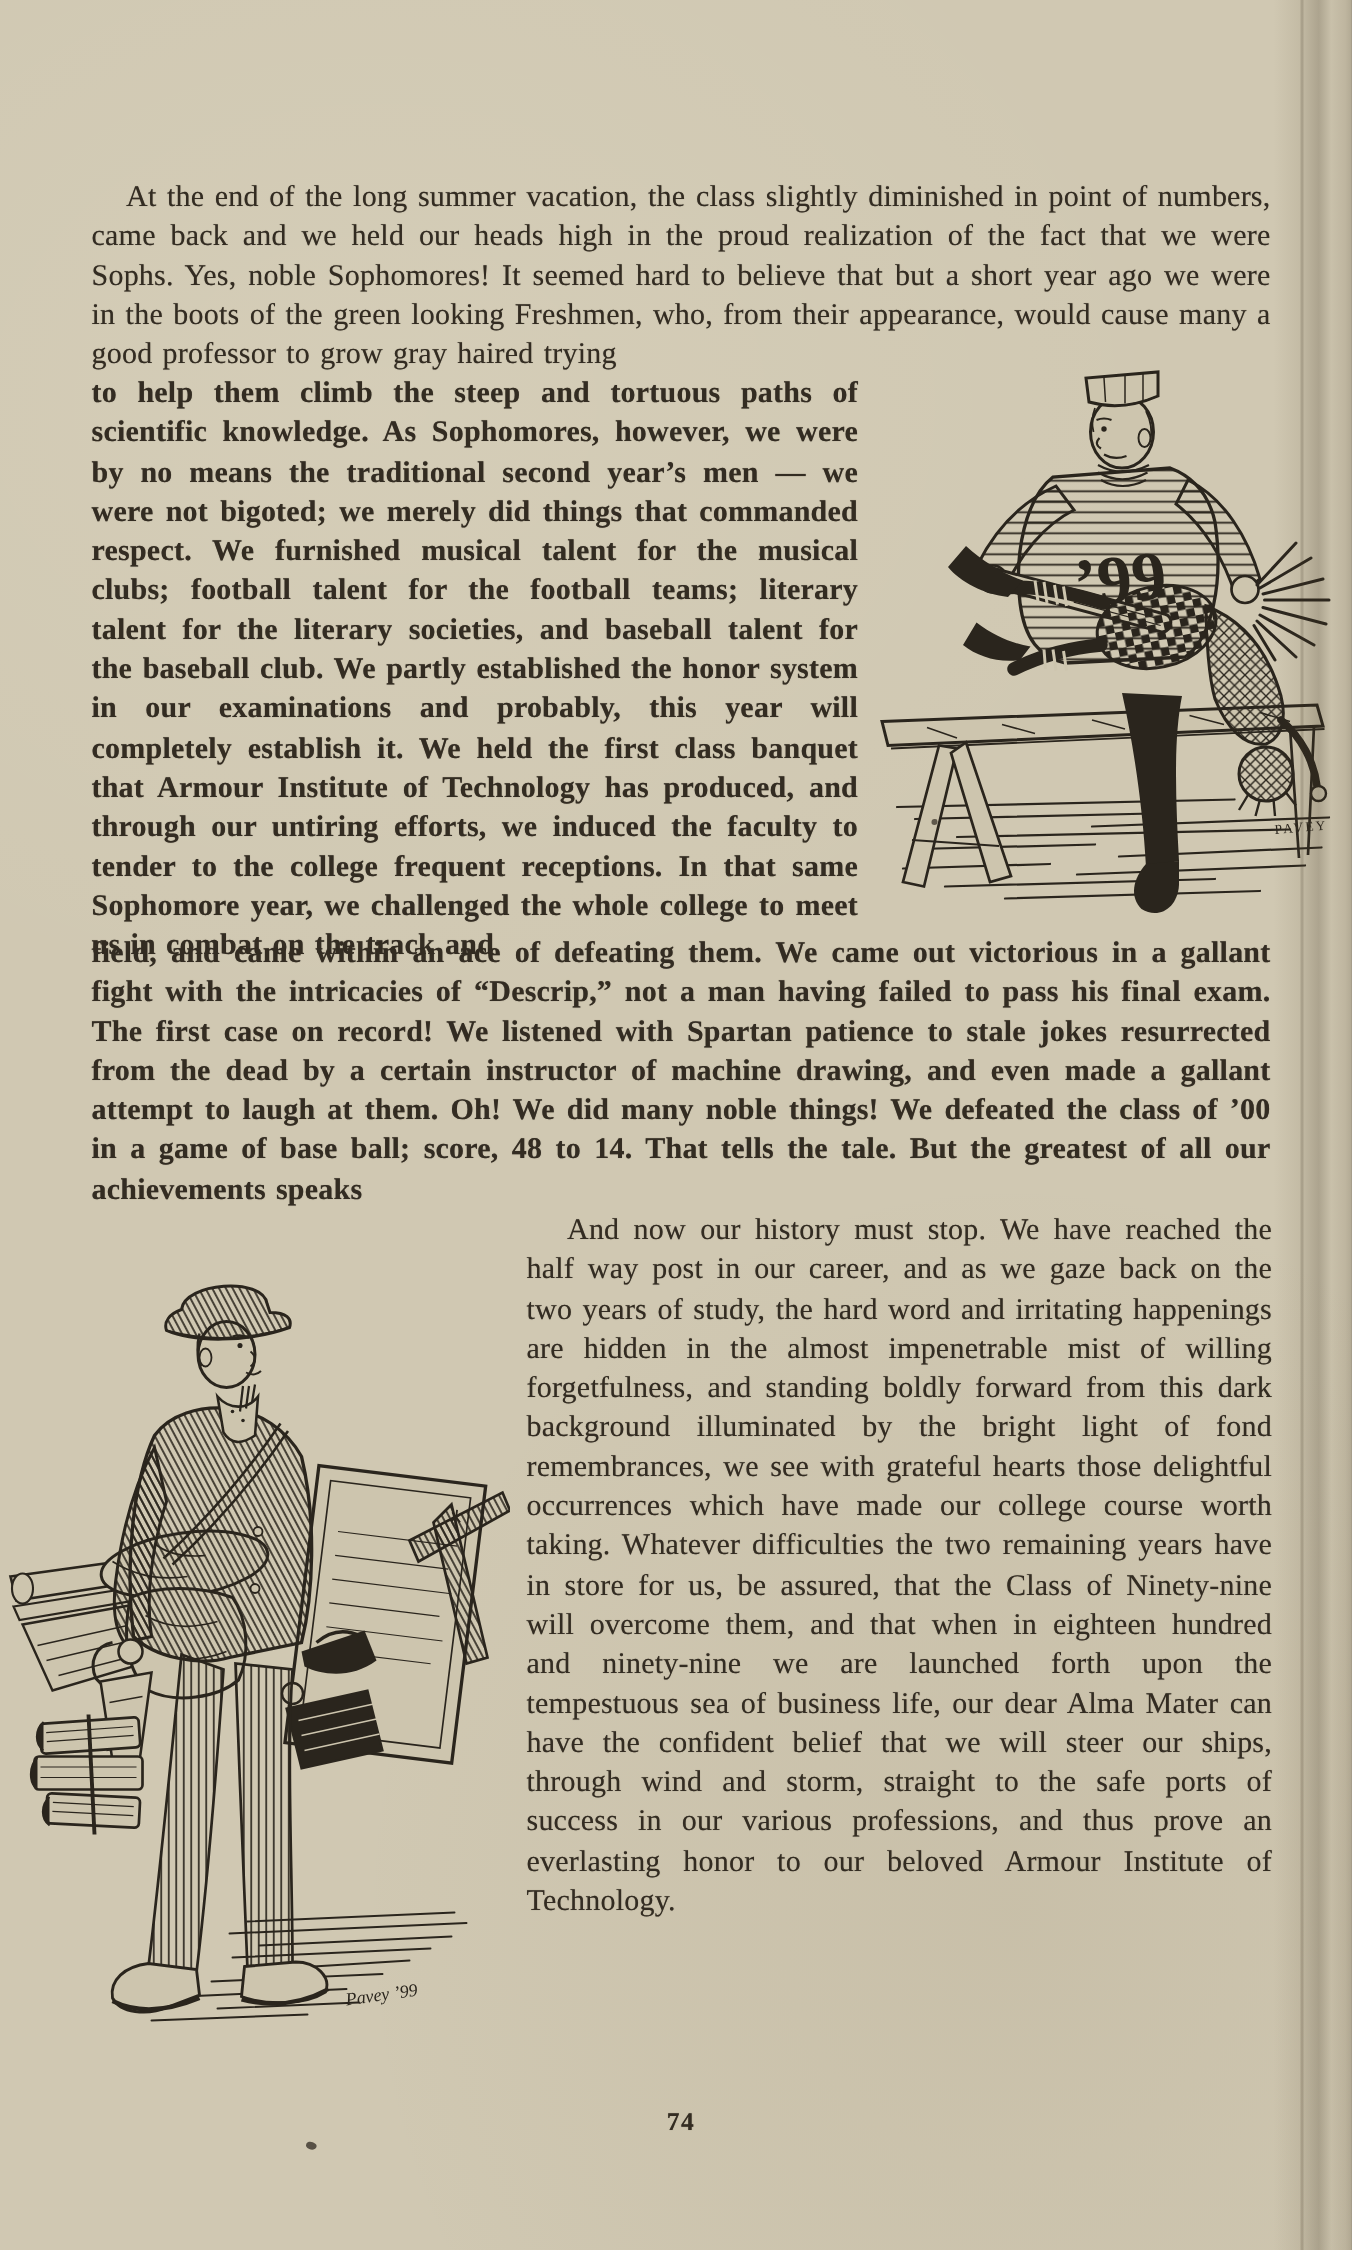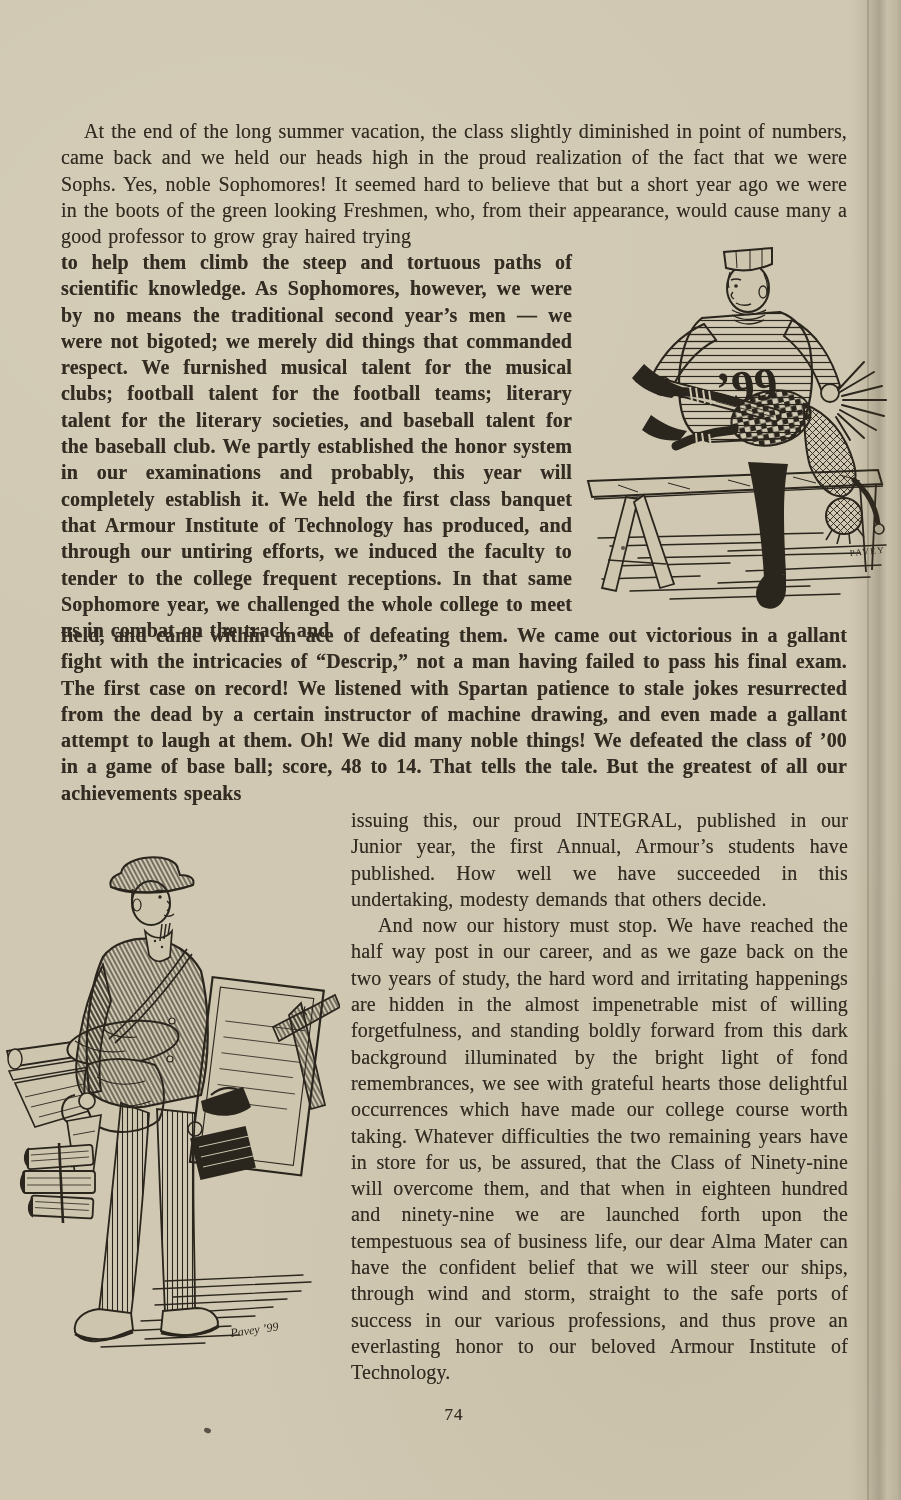--- a/index.html
+++ b/index.html
@@ -44,41 +44,41 @@
   #seg4{top:779px;left:61px;width:786px;text-align:right;}
   #seg5{top:807px;left:351px;width:497px;}
   #seg5 .para2{text-indent:27px;}
   .illus{position:absolute;z-index:2;}
   #illus1{left:578px;top:240px;}
   #illus2{left:5px;top:845px;}
   .page-number{
     position:absolute;top:1405px;left:61px;width:786px;
     text-align:center;font-size:17px;letter-spacing:1px;
     text-shadow:0 0 0.5px rgba(51,44,34,0.55);
+    font-weight:bold;
   }
   .speck{position:absolute;background:#3a332a;border-radius:50% 40% 55% 45%;z-index:3;}
   .speck1{left:204px;top:1428px;width:7px;height:5px;transform:rotate(24deg);opacity:.8;}
   .speck2{left:621px;top:546px;width:4px;height:4px;opacity:.75;}
   .speck3{left:506px;top:368px;width:3px;height:3px;opacity:.4;}
   svg text{font-family:"Liberation Serif","DejaVu Serif",serif;}
 </style>
 </head>
 <body>
 
 <div class="page">
 
   <div class="txt" id="seg1">At the end of the long summer vacation, the class slightly diminished in point of numbers, came back and we held our heads high in the proud realization of the fact that we were Sophs.  Yes, noble Sophomores!  It seemed hard to believe that but a short year ago we were in the boots of the green looking Freshmen, who, from their appearance, would cause many a good professor to grow gray haired trying</div>
 
   <div class="txt" id="seg2">to help them climb the steep and tortuous paths of scientific knowledge.  As Sophomores, however, we were by no means the traditional second year’s men — we were not bigoted; we merely did things that commanded respect.  We furnished musical talent for the musical clubs; football talent for the football teams; literary talent for the literary societies, and baseball talent for the baseball club.  We partly established the honor system in our examinations and probably, this year will completely establish it.  We held the first class banquet that Armour Institute of Technology has produced, and through our untiring efforts, we induced the faculty to tender to the college frequent receptions.  In that same Sophomore year, we challenged the whole college to meet us in combat on the track and</div>
 
   <div class="txt" id="seg3">field, and came within an ace of defeating them.  We came out victorious in a gallant fight with the intricacies of “Descrip,” not a man having failed to pass his final exam.  The first case on record!  We listened with Spartan patience to stale jokes resurrected from the dead by a certain instructor of machine drawing, and even made a gallant attempt to laugh at them.  Oh!  We did many noble things!  We defeated the class of ’00 in a game of base ball; score, 48 to 14.  That tells the tale.  But the greatest of all our achievements speaks</div>
 
 
   <div class="txt" id="seg5">
-    <p>issuing this, our proud INTEGRAL, published in our Junior year, the first Annual, Armour’s students have published.  How well we have succeeded in this undertaking, modesty demands that others decide.</p>
     <p class="para2">And now our history must stop.  We have reached the half way post in our career, and as we gaze back on the two years of study, the hard word and irritating happenings are hidden in the almost impenetrable mist of willing forgetfulness, and standing boldly forward from this dark background illuminated by the bright light of fond remembrances, we see with grateful hearts those delightful occurrences which have made our college course worth taking.  Whatever difficulties the two remaining years have in store for us, be assured, that the Class of Ninety-nine will overcome them, and that when in eighteen hundred and ninety-nine we are launched forth upon the tempestuous sea of business life, our dear Alma Mater can have the confident belief that we will steer our ships, through wind and storm, straight to the safe ports of success in our various professions, and thus prove an everlasting honor to our beloved Armour Institute of Technology.</p>
   </div>
 
   <svg id="illus1" class="illus" width="323" height="385" viewBox="0 0 323 385">
     <defs>
       <pattern id="p-stripe" width="7" height="7" patternUnits="userSpaceOnUse">
         <path d="M0,3.5 H7" stroke="#2a251d" stroke-width="1.2"></path>
       </pattern>
       <pattern id="p-check" width="11" height="11" patternUnits="userSpaceOnUse">
         <rect width="5.5" height="5.5" fill="#2a251d"></rect>

